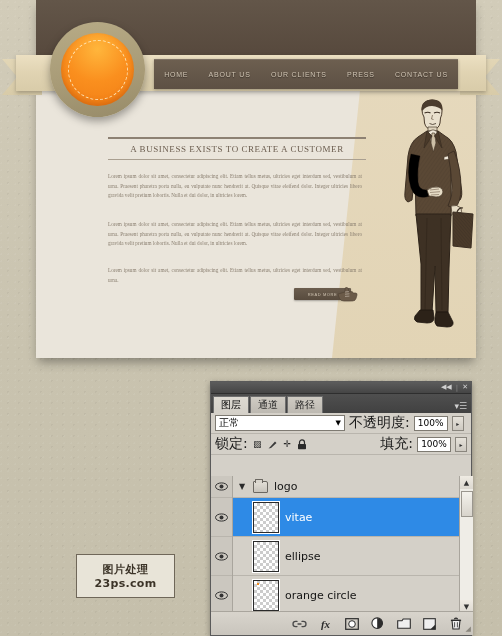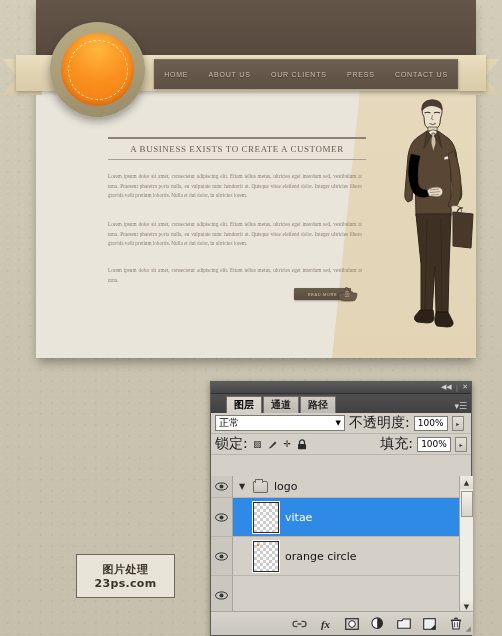--- a/index.html
+++ b/index.html
@@ -230,23 +230,22 @@
   }
   .titlebar-btn {
     color: #cfcfcf; font-size: 7px; line-height: 7px; cursor: pointer;
   }
   .titlebar-sep { color: #8a8a8a; font-size: 7px; }
 
   #ps-tabs {
     height: 19px;
     background: linear-gradient(180deg, #4f4f4f 0%, #414141 100%);
     display: flex; align-items: flex-end;
-    padding-left: 15px;
+    padding-left: 2px;
     position: relative;
-    font-weight: bold;
   }
   .ps-tab {
     height: 17px;
     padding: 0 7px;
     display: flex; align-items: center;
     font-size: 10px;
     color: #1d1d1d;
     background: linear-gradient(180deg, #cfcbc3 0%, #bdb9b1 100%);
     border: 1px solid #6e6e6e;
     border-bottom: none;
@@ -618,20 +617,25 @@
         <span class="folder-icon"></span>
         <span class="layer-name">logo</span>
       </div>
 
       <div class="layer-row selected">
         <span style="width:10px"></span>
         <span class="layer-thumb"></span>
         <span class="layer-name">vitae</span>
       </div>
 
+      <div class="layer-row">
+        <span style="width:10px"></span>
+        <span class="layer-thumb"></span>
+        <span class="layer-name">ellipse</span>
+      </div>
 
       <div class="layer-row">
         <span style="width:10px"></span>
         <span class="layer-thumb has-dot"></span>
         <span class="layer-name">orange circle</span>
       </div>
 
     </div>
 
     <div id="ps-scrollbar">

